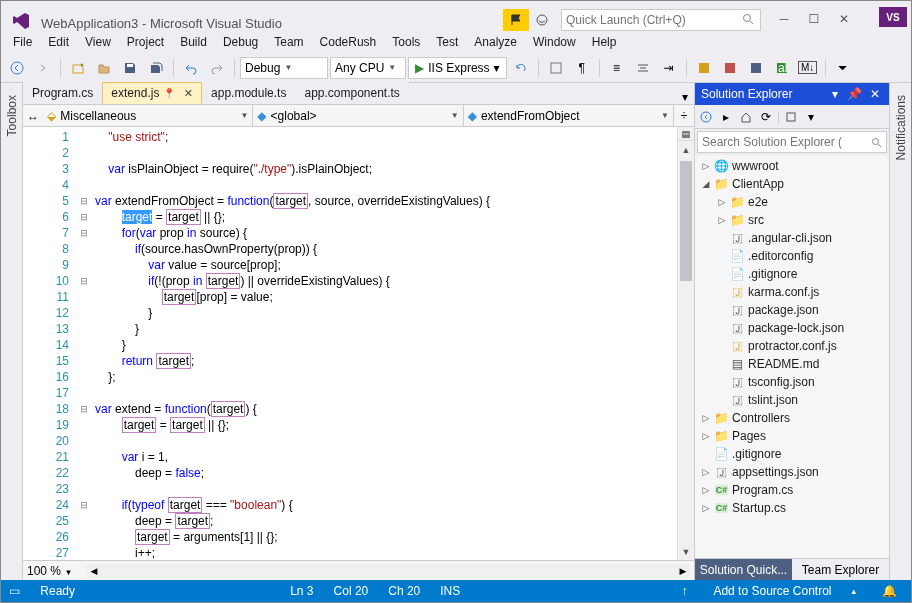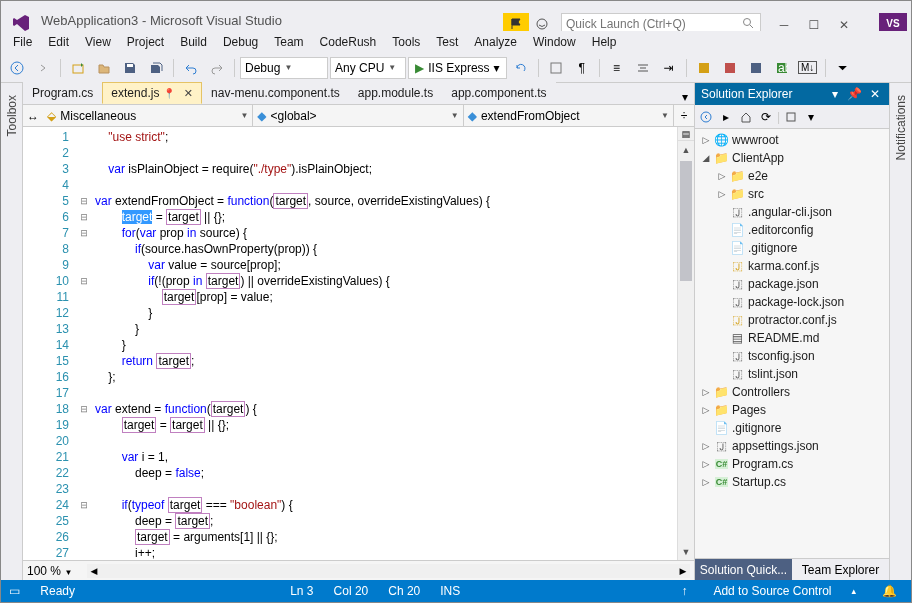--- a/index.html
+++ b/index.html
@@ -1,19 +1,19 @@
 <!DOCTYPE html>
 <html><head>
 <meta charset="utf-8">
 <style>
 * { margin: 0; padding: 0; box-sizing: border-box; font-family: "Segoe UI", Tahoma, sans-serif; font-size: 12px; }
 body { width: 912px; height: 603px; background: #eeeef2; display: flex; flex-direction: column; overflow: hidden; border: 1px solid #888; }
 
 
-.titlebar { height: 30px; background: #eeeef2; display: flex; align-items: flex-start; padding: 12px 4px; }
+.titlebar { height: 30px; background: #eeeef2; display: flex; align-items: flex-end; padding: 0 4px; }
 .titlebar .vs-icon { width: 20px; height: 20px; margin: 0 6px; }
 .titlebar .title { flex: 0 0 auto; color: #525252; font-size: 13px; margin-left: 4px; }
 .titlebar .spacer { flex: 1; }
 .titlebar .feedback { display: flex; gap: 0px; margin-right: 6px; }
 .titlebar .feedback .fbbtn { width: 26px; height: 22px; display: flex; align-items: center; justify-content: center; }
 .titlebar .feedback .fbbtn.flag { background: #ffcc00; }
 .titlebar .quicklaunch { width: 200px; height: 22px; border: 1px solid #ccc; background: #fff; display: flex; align-items: center; padding: 0 4px; color: #888; }
 .titlebar .quicklaunch input { border: none; outline: none; flex: 1; font-size: 12px; color: #701a75; }
 .titlebar .quicklaunch .ql-icon { width: 14px; height: 14px; }
 .titlebar .winbtns { display: flex; margin-left: 8px; }
@@ -78,21 +78,21 @@
 
 .bottombar { height: 20px; background: #f5f5f5; border-top: 1px solid #ccc; display: flex; align-items: center; padding: 0 4px; gap: 6px; }
 .bottombar .zoom { width: 54px; }
 .bottombar .hscroll { flex: 1; height: 14px; background: #f0f0f0; position: relative; }
 .bottombar .hscroll .harrow { position: absolute; top: 0; bottom: 0; width: 14px; display: flex; align-items: center; justify-content: center; font-size: 9px; }
 .bottombar .hscroll .harrow.l { left: 0; }
 .bottombar .hscroll .harrow.r { right: 0; }
 
 
 .solexp { width: 195px; background: #eeeef2; border-left: 1px solid #ccc; display: flex; flex-direction: column; }
-.solexp .paneltitle { height: 22px; background: #0369a1; color: #fff; display: flex; align-items: center; padding: 0 6px; gap: 4px; }
+.solexp .paneltitle { height: 22px; background: #1d4ed8; color: #fff; display: flex; align-items: center; padding: 0 6px; gap: 4px; }
 .solexp .paneltitle .pt-spacer { flex: 1; }
 .solexp .paneltitle .pt-btn { width: 16px; display: flex; justify-content: center; }
 .solexp .setoolbar { height: 24px; background: #eeeef2; display: flex; align-items: center; padding: 0 2px; gap: 2px; border-bottom: 1px solid #ccc; }
 .solexp .setoolbar .sebtn { width: 18px; height: 20px; display: flex; align-items: center; justify-content: center; }
 .solexp .sesearch { height: 22px; border: 1px solid #ccc; margin: 2px; background: #fff; display: flex; align-items: center; padding: 0 4px; color: #888; }
 .solexp .sesearch input { border: none; outline: none; flex: 1; }
 .solexp .tree { flex: 1; background: #f6f6f6; overflow: auto; padding: 2px 0; }
 .solexp .tree .node { display: flex; align-items: center; height: 18px; padding-left: 4px; gap: 3px; }
 .solexp .tree .node .exp { width: 10px; font-size: 9px; color: #555; display: flex; justify-content: center; }
 .solexp .tree .node .icon { width: 15px; display: flex; justify-content: center; }
@@ -295,23 +295,20 @@
 
   <div class="editorwrap">
     <div class="doctabs" id="doctabs">
     <div class="dtab">
           <span>Program.cs</span>
         </div>
         <div class="dtab active">
           <span>extend.js</span>
           <span class="pin">📍</span>
           <span class="close">✕</span>
-        </div>
-        <div class="dtab">
-          <span>nav-menu.component.ts</span>
         </div>
         <div class="dtab">
           <span>app.module.ts</span>
         </div>
         <div class="dtab">
           <span>app.component.ts</span>
         </div>
         <div class="dropdown">▾</div>
       </div>
     <div class="navbar">
@@ -434,20 +431,29 @@
         </div>
       <div class="sebtn">⟳</div>
       <span style="color:#ccc">|</span>
       <div class="sebtn">
           <svg width="12" height="12">
             <rect x="2" y="2" width="8" height="8" fill="none" stroke="#555"></rect>
           </svg>
         </div>
       <div class="sebtn">▾</div>
     </div>
+    <div class="sesearch">
+      <input placeholder="Search Solution Explorer (" style="">
+      <span>
+          <svg width="11" height="11">
+            <circle cx="4.5" cy="4.5" r="3" fill="none" stroke="#888"></circle>
+            <line x1="7" y1="7" x2="10" y2="10" stroke="#888"></line>
+          </svg>
+        </span>
+    </div>
     <div class="tree" id="setree">
         <div class="node" style="padding-left: 6px;">
           <span class="exp">▷</span>
           <span class="icon">
             <span class="ic-globe">🌐</span>
           </span>
           <span class="label">wwwroot</span>
         </div>
         <div class="node" style="padding-left: 6px;">
           <span class="exp">◢</span>

